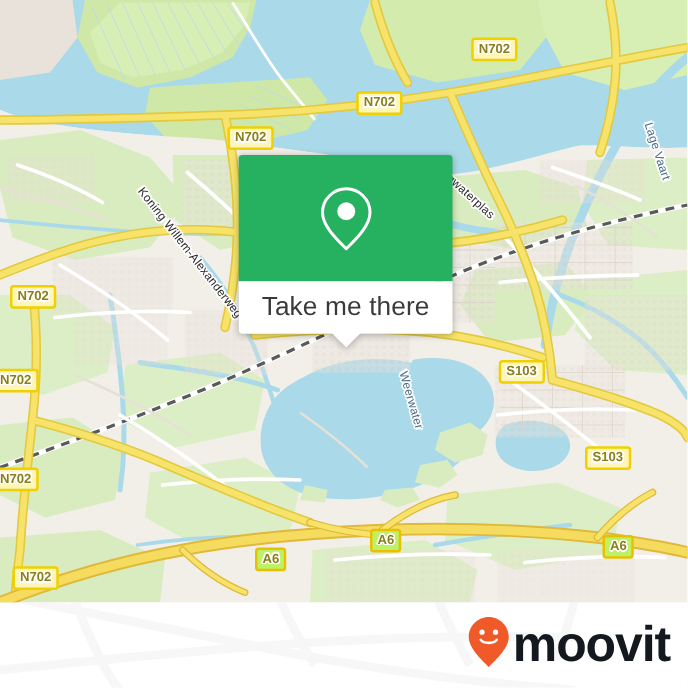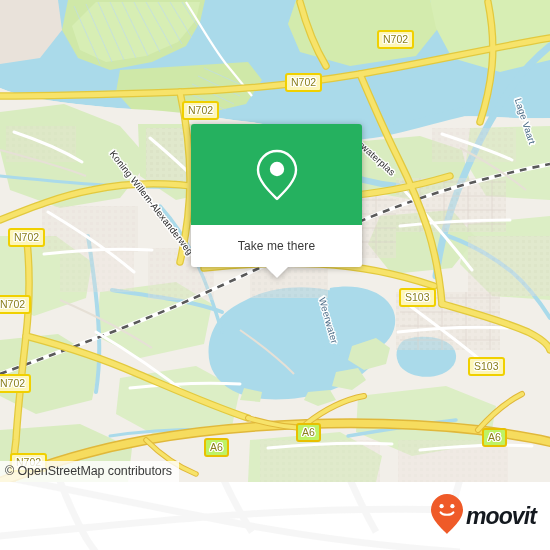--- a/index.html
+++ b/index.html
@@ -43,21 +43,21 @@
     letter-spacing: -0.1px;
   }
 
   
   .shield {
     position: absolute;
     background: #ffffff;
     border: 2px solid #f0d000;
     color: #ffffff;
     font-size: 10.5px;
-    font-weight: normal;
+    font-weight: bold;
     line-height: 12px;
     padding: 1px 4px 2px 4px;
     border-radius: 3px;
     font-family: "Liberation Sans", sans-serif;
     white-space: nowrap;
     text-shadow:
       -1.2px 0 #ffffff, 1.2px 0 #ffffff, 0 -1.2px #ffffff, 0 1.2px #ffffff,
       -1px -1px #ffffff, 1px -1px #ffffff, -1px 1px #ffffff, 1px 1px #ffffff;
     color: #8a7f1a;
     background: #fdf6b8;
@@ -105,21 +105,21 @@
   #popup-body {
     height: 42px;
     background: #ffffff;
     border-radius: 0 0 3px 3px;
     display: flex;
     align-items: center;
     justify-content: center;
   }
   #popup-label {
     color: #3a3a3a;
-    font-size: 12px;
+    font-size: 21px;
     font-family: "Liberation Sans", sans-serif;
     letter-spacing: 0.1px;
   }
   #popup-tail {
     position: absolute;
     left: 50%;
     bottom: -11px;
     margin-left: -12px;
     width: 0; height: 0;
     border-left: 12px solid transparent;
@@ -157,27 +157,26 @@
   #brand {
     position: absolute;
     right: 14px;
     top: 50%;
     transform: translateY(-50%);
     display: flex;
     align-items: center;
     gap: 2px;
   }
   #brand-name {
-    font-size: 23px;
+    font-size: 40px;
     font-weight: bold;
     color: #14191f;
     font-family: "Liberation Sans", sans-serif;
     letter-spacing: -0.9px;
     line-height: 31px;
-    font-style: italic;
   }
 </style>
 </head>
 <body>
 
 <div id="screenshot">
 
   <div id="map">
 
     <svg width="550" height="482" viewBox="0 0 550 482" xmlns="http://www.w3.org/2000/svg">
@@ -418,21 +417,20 @@
             <circle cx="23" cy="21" r="7.2" fill="#ffffff"></circle>
           </svg>
         </span>
       </div>
       <div id="popup-body">
         <span id="popup-label">Take me there</span>
       </div>
       <div id="popup-tail"></div>
     </div>
 
-    <div class="osm-attrib">© OpenStreetMap contributors</div>
   </div>
 
   <div id="footer">
     <svg id="footer-watermark" viewBox="0 0 550 110" xmlns="http://www.w3.org/2000/svg">
       <g stroke="#f0f0f0" stroke-width="7" fill="none">
         <path d="M-20,30 C60,46 140,62 220,78 C300,94 380,104 460,110"></path>
         <path d="M40,-20 C52,20 66,60 86,96 C96,112 106,124 118,134"></path>
         <path d="M200,-20 C214,18 230,56 252,90"></path>
         <path d="M330,-10 C344,24 358,58 376,90"></path>
         <path d="M470,-20 C466,16 458,52 444,86"></path>

